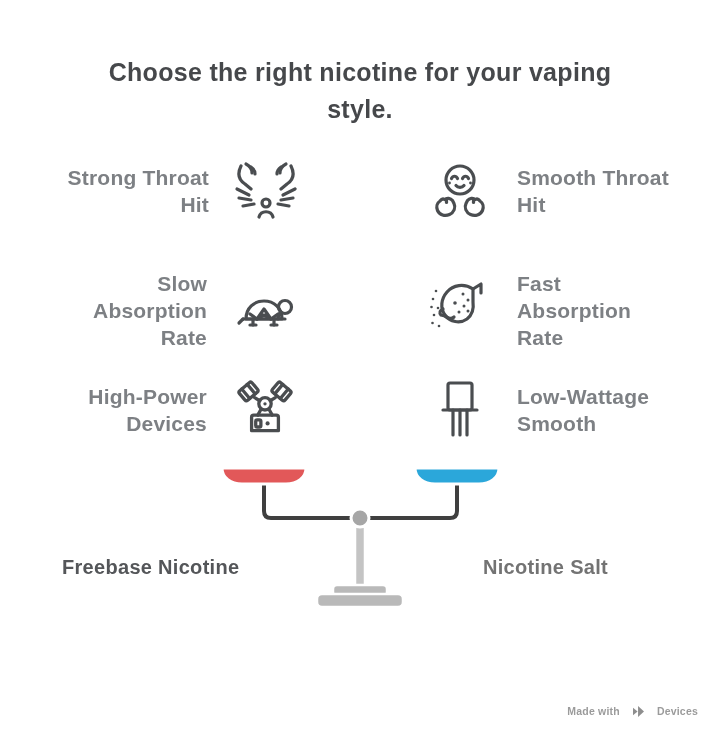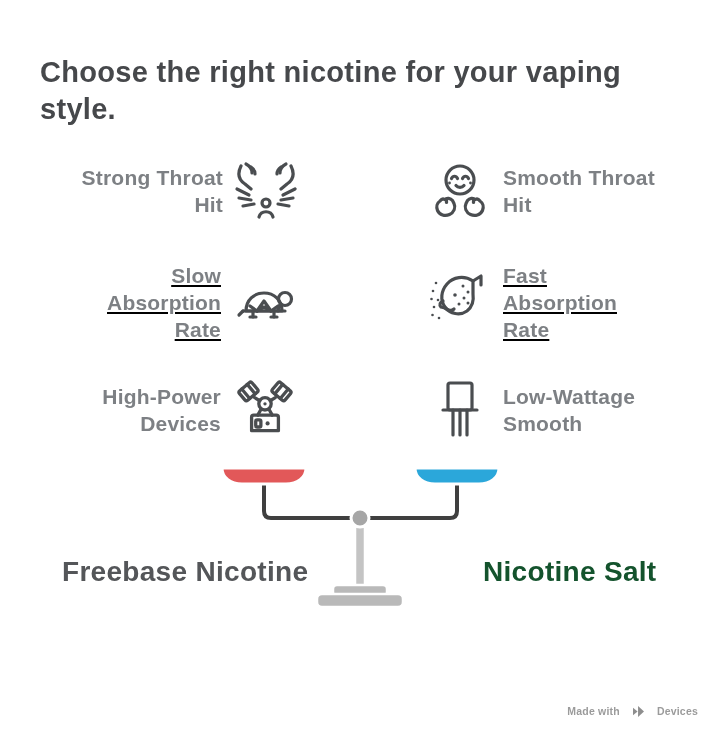--- a/index.html
+++ b/index.html
@@ -1,40 +1,40 @@
 <!DOCTYPE html>
 <html><head>
 <meta charset="utf-8">
 <style>
   html,body{margin:0;padding:0;background:#ffffff;}
   #canvas{
     position:relative;width:720px;height:747px;background:#ffffff;
     font-family:"Liberation Sans",sans-serif;overflow:hidden;
   }
   .title{
-    position:absolute;top:54px;left:40px;width:640px;text-align:left;
-    font-size:29px;line-height:37px;font-weight:700;letter-spacing:.3px;
+    position:absolute;top:54px;left:40px;width:640px;text-align:center;
+    font-size:25px;line-height:37px;font-weight:700;letter-spacing:.3px;
     white-space:pre-line;color:#46484B;
   }
-  .row-cell{position:absolute;display:flex;align-items:center;gap:11px;}
+  .row-cell{position:absolute;display:flex;align-items:center;gap:25px;}
   .cell-left{right:422px;justify-content:flex-end;}
   .cell-right{left:428px;justify-content:flex-end;}
   .r1{top:153px;height:76px;}
-  .r2{top:254px;height:96px;text-decoration:underline;}
+  .r2{top:262px;height:96px;}
   .r3{top:372px;height:76px;}
   .item-label{
     font-size:21px;line-height:27px;font-weight:700;color:#7D8084;
     white-space:pre-line;letter-spacing:.2px;
   }
   .cell-left .item-label{text-align:right;}
   .icon{color:#4A4D50;flex:0 0 auto;display:flex;align-items:center;justify-content:center;}
   .icon svg{display:block;}
   .scale-svg{position:absolute;left:200px;top:450px;}
   .scale-label{
-    position:absolute;top:556px;font-size:28px;font-weight:700;
+    position:absolute;top:556px;font-size:20px;font-weight:700;
     color:#545659;letter-spacing:.3px;
   }
   .scale-label.left{left:62px;}
   .scale-label.right{left:483px;}
   .watermark{
     position:absolute;top:705px;right:22px;display:flex;align-items:center;gap:12px;
     font-size:10.5px;font-weight:700;color:#9B9B9B;letter-spacing:.2px;
   }
   .watermark .logo{display:flex;align-items:center;color:#8E8E8E;}
 </style>
@@ -184,21 +184,21 @@
     <path d="M257 34 L257 61 Q257 68 250 68 L168 68" stroke="#3F3F3F" stroke-width="4" stroke-linecap="round"></path>
     <rect x="155" y="70" width="10" height="68" rx="3" fill="#C4C4C4" stroke="#FFFFFF" stroke-width="2.5"></rect>
     <rect x="133" y="135" width="54" height="11" rx="4" fill="#B9B9B9" stroke="#FFFFFF" stroke-width="2.5"></rect>
     <rect x="117" y="144" width="86" height="13" rx="5" fill="#B9B9B9" stroke="#FFFFFF" stroke-width="2.5"></rect>
     <circle cx="160" cy="68" r="9" fill="#A6A6A6" stroke="#FFFFFF" stroke-width="3"></circle>
     <path d="M22 18 L106 18 C106 28 97 34 86 34 L42 34 C31 34 22 28 22 18 Z" stroke="#FFFFFF" stroke-width="3" style="fill: rgb(226, 88, 89);"></path>
     <path d="M215 18 L299 18 C299 28 290 34 279 34 L235 34 C224 34 215 28 215 18 Z" stroke="#FFFFFF" stroke-width="3" style="fill: rgb(43, 167, 218);"></path>
   </svg>
 
   <div class="scale-label left" style="color: rgb(84, 86, 89);">Freebase Nicotine</div>
-  <div class="scale-label right" style="color: #14532d;">Nicotine Salt</div>
+  <div class="scale-label right" style="color: #737373;">Nicotine Salt</div>
 
   <div class="watermark">
     <span>Made with</span>
     <span class="logo">
       <svg width="13" height="11" viewBox="0 0 14 12" fill="currentColor">
         <path d="M1 10 L6 6 L1 2 Z"></path>
         <path d="M6.5 12 L13 6 L6.5 0 Z"></path>
       </svg>
     </span>
     <span>Devices</span>

